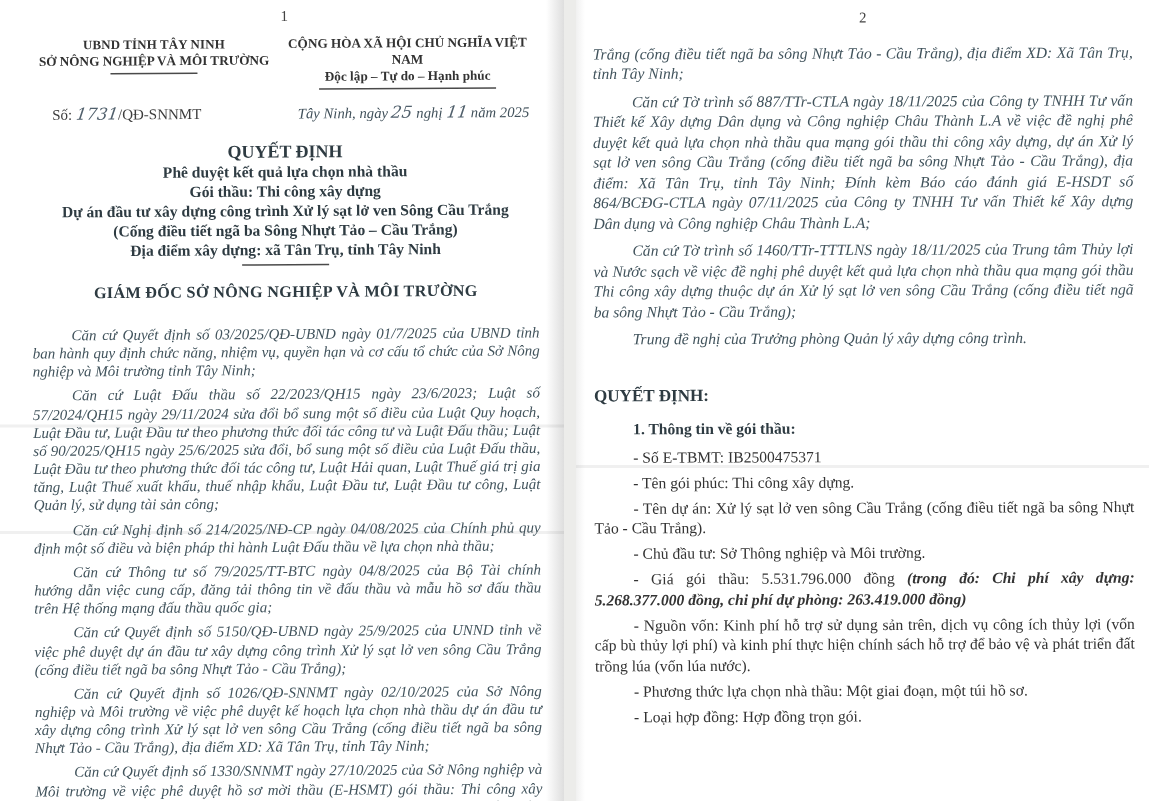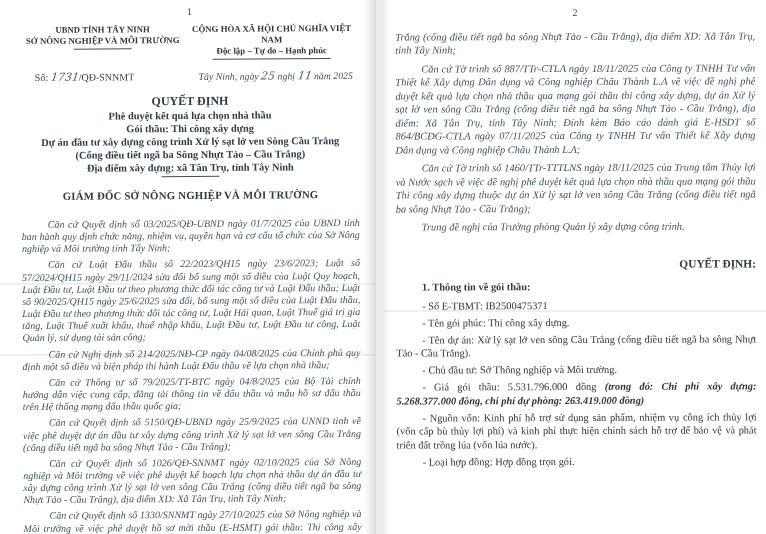--- a/index.html
+++ b/index.html
@@ -40,21 +40,21 @@
     letter-spacing:0.2px;color:#2e3b42;}
   
   .recitals{margin-top:17px;}
   .recital{font-style:italic;font-size:10px;line-height:12.15px;text-align:justify;
     text-indent:26px;margin:0 0 4px 0;color:#41535c;}
   
   .p2body{font-size:10.4px;line-height:13.5px;}
   .cont{font-style:italic;text-align:justify;margin-bottom:5px;color:#41535c;}
   .recital2{font-style:italic;text-align:justify;text-indent:26px;margin:0 0 5px 0;color:#41535c;}
   .proposal{font-style:italic;text-indent:26px;margin:0 0 5px 0;color:#41535c;}
-  .decide{text-align:right;font-weight:bold;font-size:11.4px;margin-top:24px;
+  .decide{text-align:left;font-weight:bold;font-size:11.4px;margin-top:24px;
     margin-bottom:9px;color:#2e3b42;}
   .art{text-align:justify;text-indent:26px;margin:0 0 4px 0;color:#333;}
   .art b{color:#2e3b42;}
   .sec-head{font-weight:bold;text-indent:26px;margin:2px 0 5px 0;color:#2e3b42;}
   .item{text-align:justify;text-indent:26px;margin:0 0 3.5px 0;color:#333;}
   .emph{font-weight:bold;font-style:italic;}
   .artifact{position:absolute;left:0;right:0;height:2px;background:rgba(110,110,110,0.10);pointer-events:none;}
 </style>
 </head>
 <body>
@@ -131,21 +131,22 @@
       <div class="decide">QUYẾT ĐỊNH:</div>
 
 
       <p class="sec-head">1. Thông tin về gói thầu:</p>
 
       <p class="item">- Số E-TBMT: IB2500475371</p>
       <p class="item">- Tên gói phúc: Thi công xây dựng.</p>
       <p class="item">- Tên dự án: Xử lý sạt lở ven sông Cầu Trắng (cống điều tiết ngã ba sông Nhựt Tảo - Cầu Trắng).</p>
       <p class="item">- Chủ đầu tư: Sở Thông nghiệp và Môi trường.</p>
       <p class="item"><span>- Giá gói thầu: 5.531.796.000 đồng </span><span class="emph">(trong đó: Chi phí xây dựng: 5.268.377.000 đồng, chi phí dự phòng: 263.419.000 đồng)</span></p>
-      <p class="item">- Nguồn vốn: Kinh phí hỗ trợ sử dụng sản phẩm, nhiệm vụ công ích thủy lợi (vốn cấp bù thủy lợi phí) và kinh phí thực hiện chính sách hỗ trợ để bảo vệ và phát triển đất trồng lúa (vốn lúa nước).</p>
+      <p class="item">- Nguồn vốn: Kinh phí hỗ trợ sử dụng sản trên, dịch vụ công ích thủy lợi (vốn cấp bù thủy lợi phí) và kinh phí thực hiện chính sách hỗ trợ để bảo vệ và phát triển đất trồng lúa (vốn lúa nước).</p>
+      <p class="item">- Phương thức lựa chọn nhà thầu: Một giai đoạn, một túi hồ sơ.</p>
       <p class="item">- Loại hợp đồng: Hợp đồng trọn gói.</p>
 
     </div>
     <div class="artifact" style="top:310px;"></div>
     <div class="seam-l"></div>
   </div>
 
 </div>
 
 </body></html>

